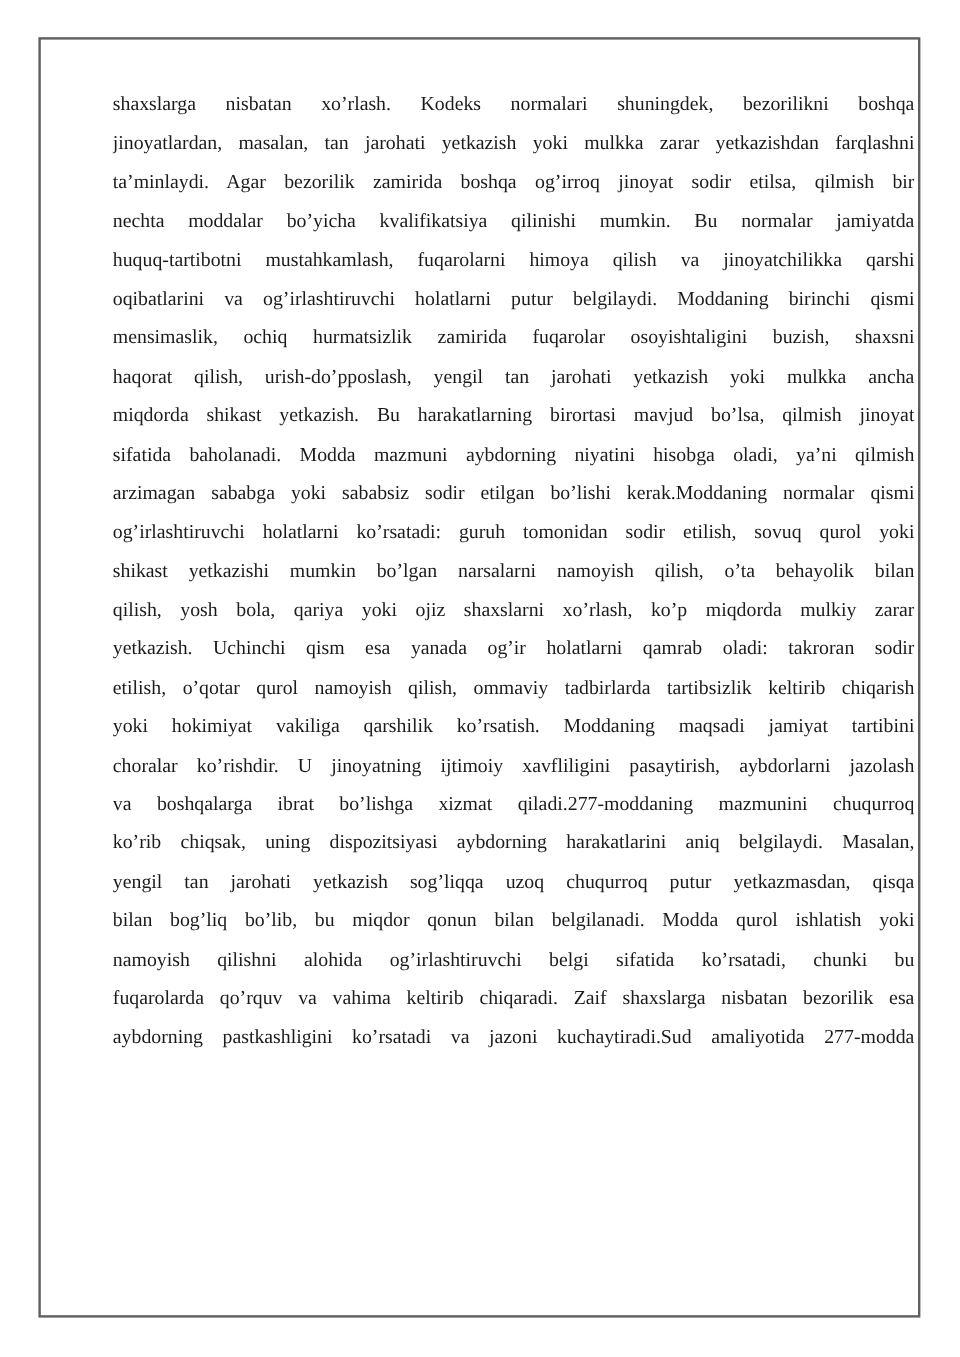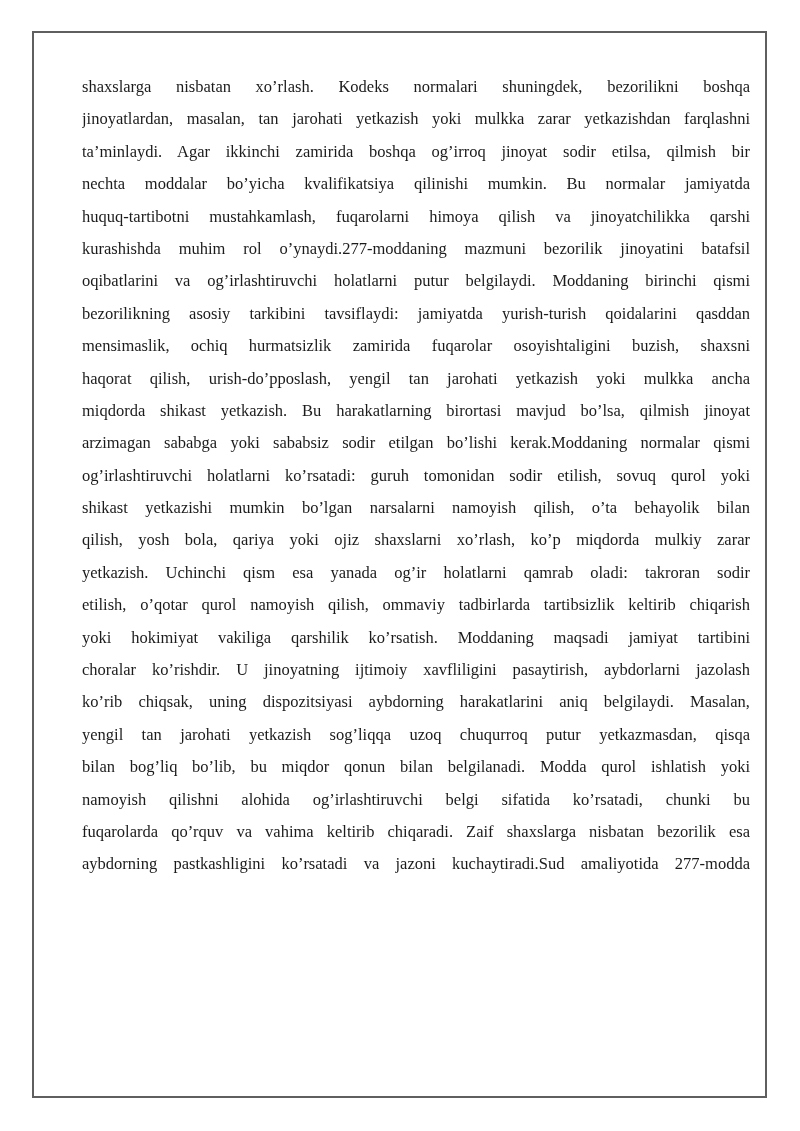--- a/index.html
+++ b/index.html
@@ -25,21 +25,21 @@
     position: absolute;
     left: 32px;
     top: 31px;
     width: 735px;
     height: 1067px;
     border: 2px solid var(--border-color);
     background: transparent;
   }
   .text-block {
     position: absolute;
-    left: 82px;
+    left: 94px;
     top: 71px;
     width: 668px;
     color: var(--text-color);
     font-size: 16.5px;
   }
   .text-line {
     height: 32.4px;
     line-height: 32.4px;
     text-align: justify;
     text-align-last: justify;
@@ -48,37 +48,37 @@
   }
 </style>
 </head>
 <body>
 
 <div class="page">
   <div class="page-border"></div>
   <div class="text-block">
       <div class="text-line">shaxslarga nisbatan xo’rlash. Kodeks normalari shuningdek, bezorilikni boshqa</div>
       <div class="text-line">jinoyatlardan, masalan, tan jarohati yetkazish yoki mulkka zarar yetkazishdan farqlashni</div>
-      <div class="text-line">ta’minlaydi. Agar ikkinchi zamirida boshqa og’irroq jinoyat sodir etilsa, qilmish bir</div>
+      <div class="text-line">ta’minlaydi. Agar bezorilik zamirida boshqa og’irroq jinoyat sodir etilsa, qilmish bir</div>
       <div class="text-line">nechta moddalar bo’yicha kvalifikatsiya qilinishi mumkin. Bu normalar jamiyatda</div>
       <div class="text-line">huquq-tartibotni mustahkamlash, fuqarolarni himoya qilish va jinoyatchilikka qarshi</div>
-      <div class="text-line">kurashishda muhim rol o’ynaydi.277-moddaning mazmuni bezorilik jinoyatini batafsil</div>
       <div class="text-line">oqibatlarini va og’irlashtiruvchi holatlarni putur belgilaydi. Moddaning birinchi qismi</div>
-      <div class="text-line">bezorilikning asosiy tarkibini tavsiflaydi: jamiyatda yurish-turish qoidalarini qasddan</div>
       <div class="text-line">mensimaslik, ochiq hurmatsizlik zamirida fuqarolar osoyishtaligini buzish, shaxsni</div>
       <div class="text-line">haqorat qilish, urish-do’pposlash, yengil tan jarohati yetkazish yoki mulkka ancha</div>
       <div class="text-line">miqdorda shikast yetkazish. Bu harakatlarning birortasi mavjud bo’lsa, qilmish jinoyat</div>
+      <div class="text-line">sifatida baholanadi. Modda mazmuni aybdorning niyatini hisobga oladi, ya’ni qilmish</div>
       <div class="text-line">arzimagan sababga yoki sababsiz sodir etilgan bo’lishi kerak.Moddaning normalar qismi</div>
       <div class="text-line">og’irlashtiruvchi holatlarni ko’rsatadi: guruh tomonidan sodir etilish, sovuq qurol yoki</div>
       <div class="text-line">shikast yetkazishi mumkin bo’lgan narsalarni namoyish qilish, o’ta behayolik bilan</div>
       <div class="text-line">qilish, yosh bola, qariya yoki ojiz shaxslarni xo’rlash, ko’p miqdorda mulkiy zarar</div>
       <div class="text-line">yetkazish. Uchinchi qism esa yanada og’ir holatlarni qamrab oladi: takroran sodir</div>
       <div class="text-line">etilish, o’qotar qurol namoyish qilish, ommaviy tadbirlarda tartibsizlik keltirib chiqarish</div>
       <div class="text-line">yoki hokimiyat vakiliga qarshilik ko’rsatish. Moddaning maqsadi jamiyat tartibini</div>
       <div class="text-line">choralar ko’rishdir. U jinoyatning ijtimoiy xavfliligini pasaytirish, aybdorlarni jazolash</div>
+      <div class="text-line">va boshqalarga ibrat bo’lishga xizmat qiladi.277-moddaning mazmunini chuqurroq</div>
       <div class="text-line">ko’rib chiqsak, uning dispozitsiyasi aybdorning harakatlarini aniq belgilaydi. Masalan,</div>
       <div class="text-line">yengil tan jarohati yetkazish sog’liqqa uzoq chuqurroq putur yetkazmasdan, qisqa</div>
       <div class="text-line">bilan bog’liq bo’lib, bu miqdor qonun bilan belgilanadi. Modda qurol ishlatish yoki</div>
       <div class="text-line">namoyish qilishni alohida og’irlashtiruvchi belgi sifatida ko’rsatadi, chunki bu</div>
       <div class="text-line">fuqarolarda qo’rquv va vahima keltirib chiqaradi. Zaif shaxslarga nisbatan bezorilik esa</div>
       <div class="text-line">aybdorning pastkashligini ko’rsatadi va jazoni kuchaytiradi.Sud amaliyotida 277-modda</div>
     </div>
 </div>
 
 </body></html>

